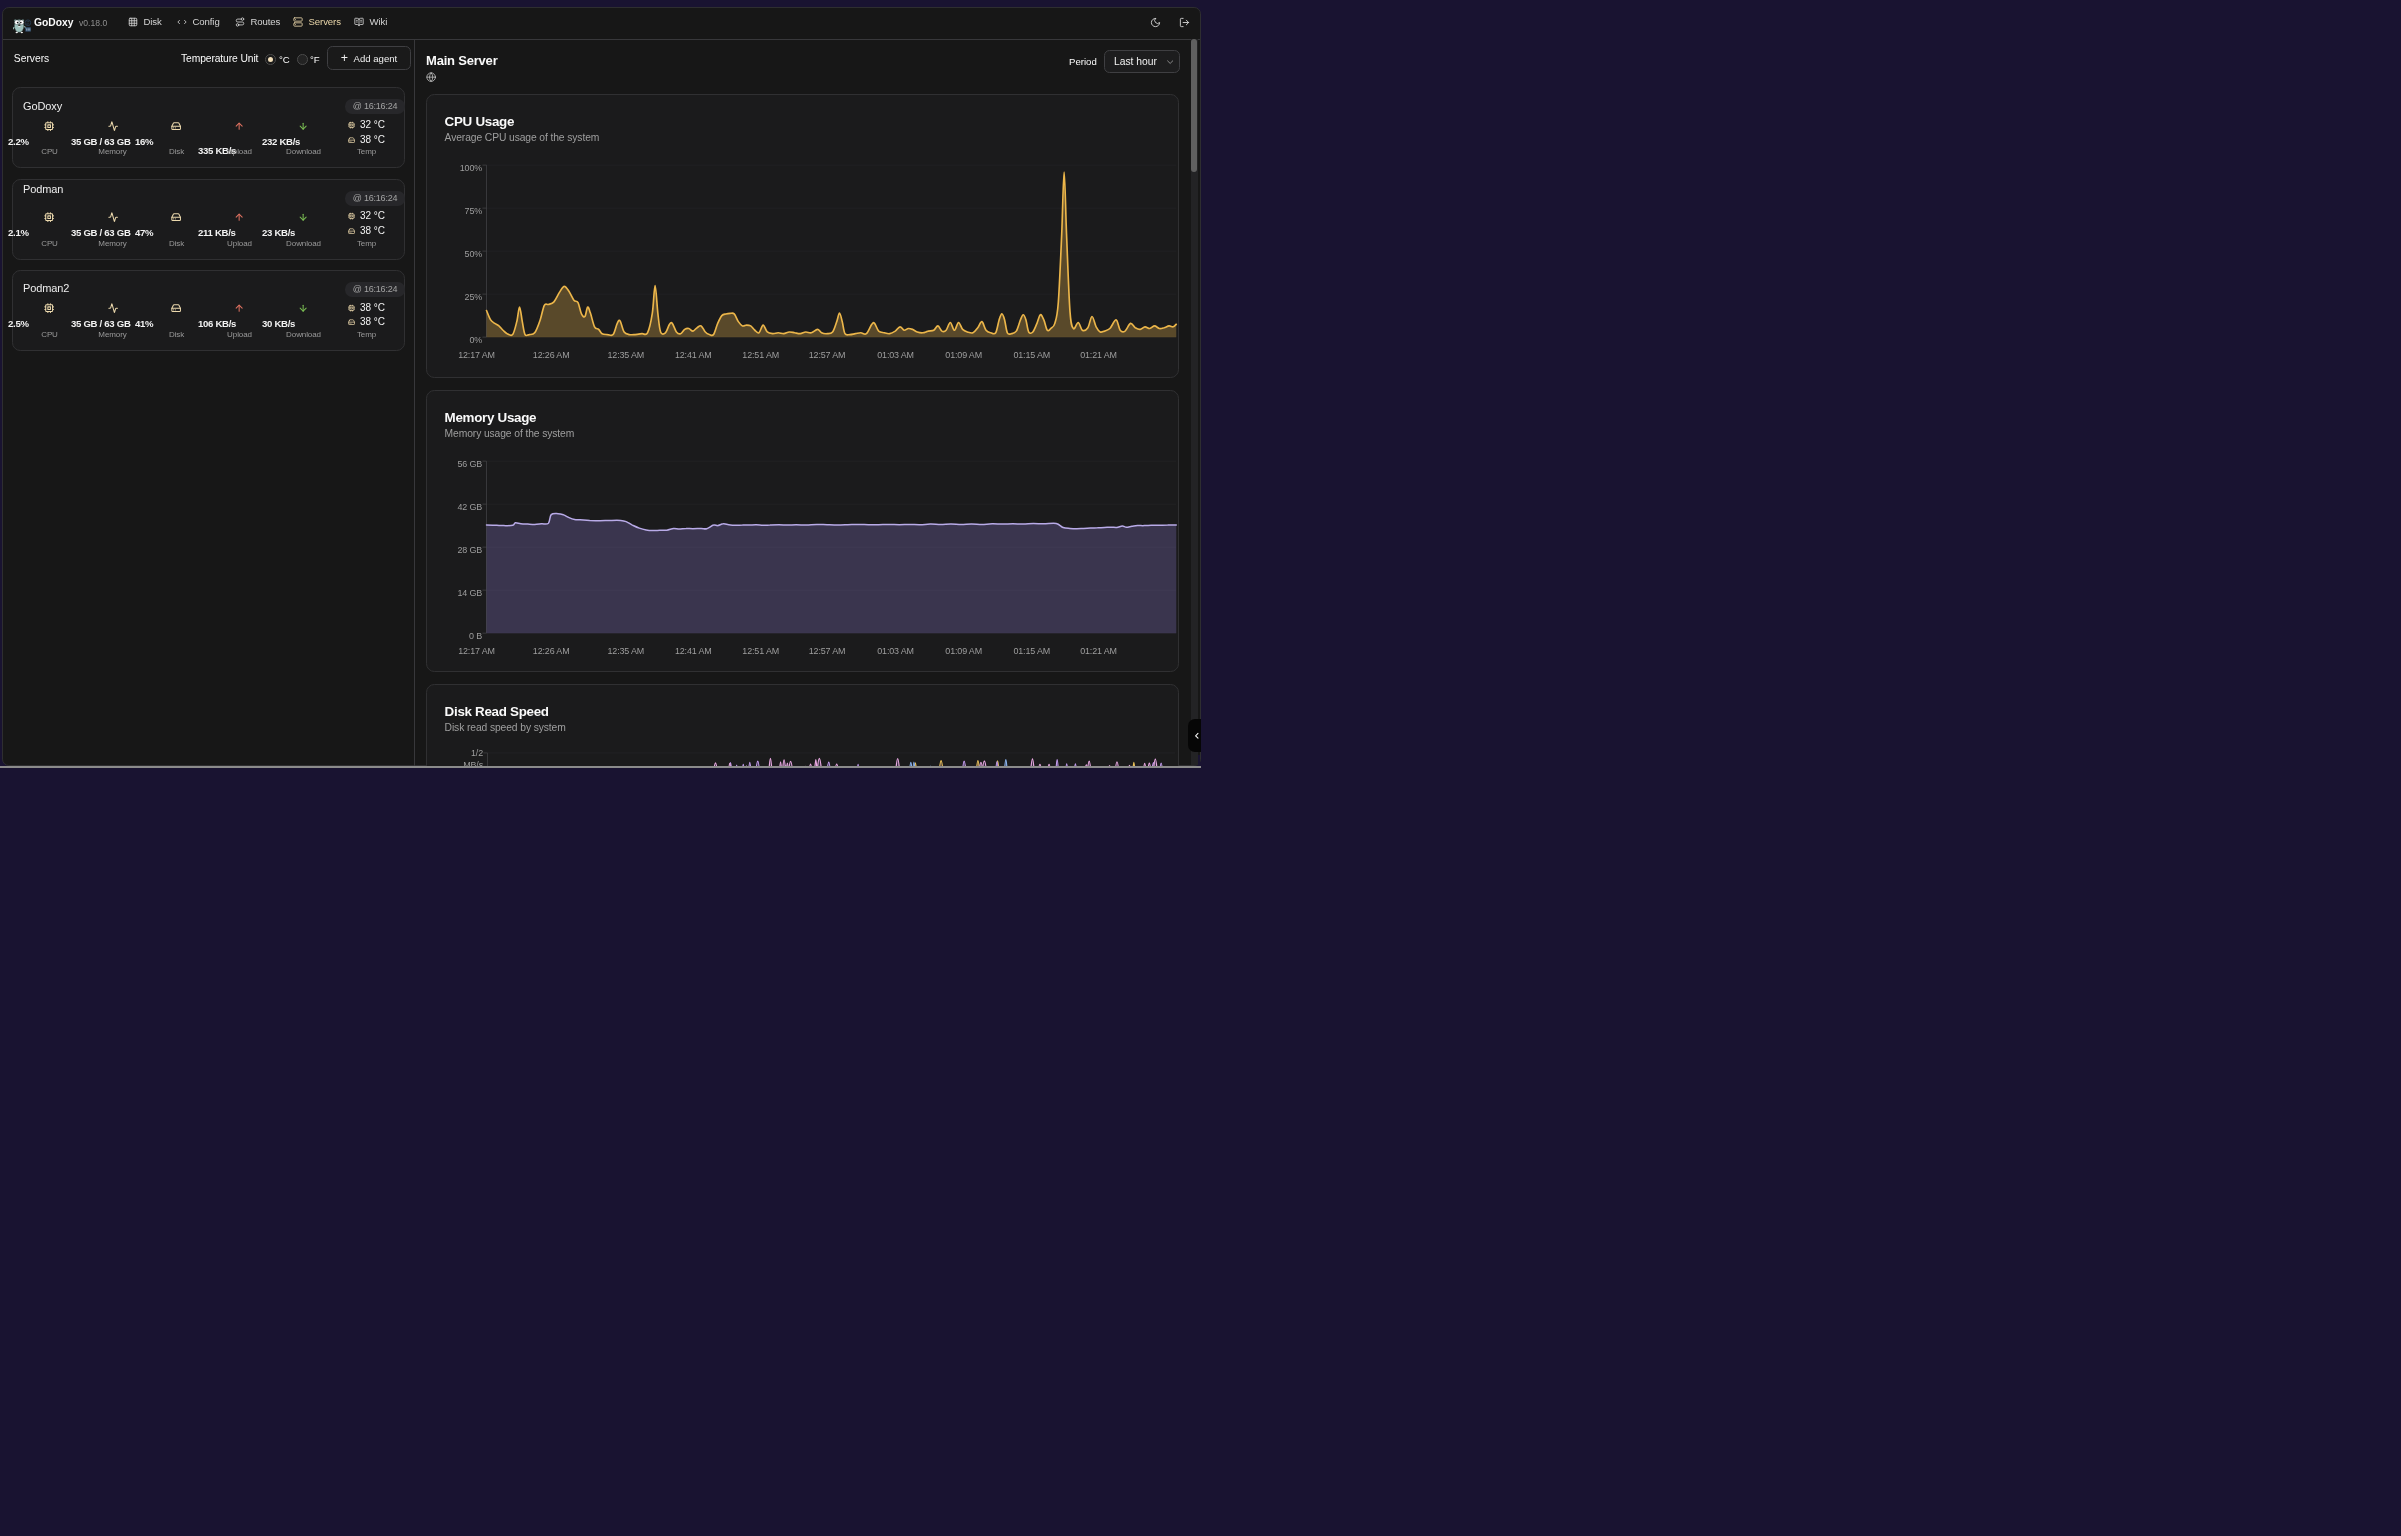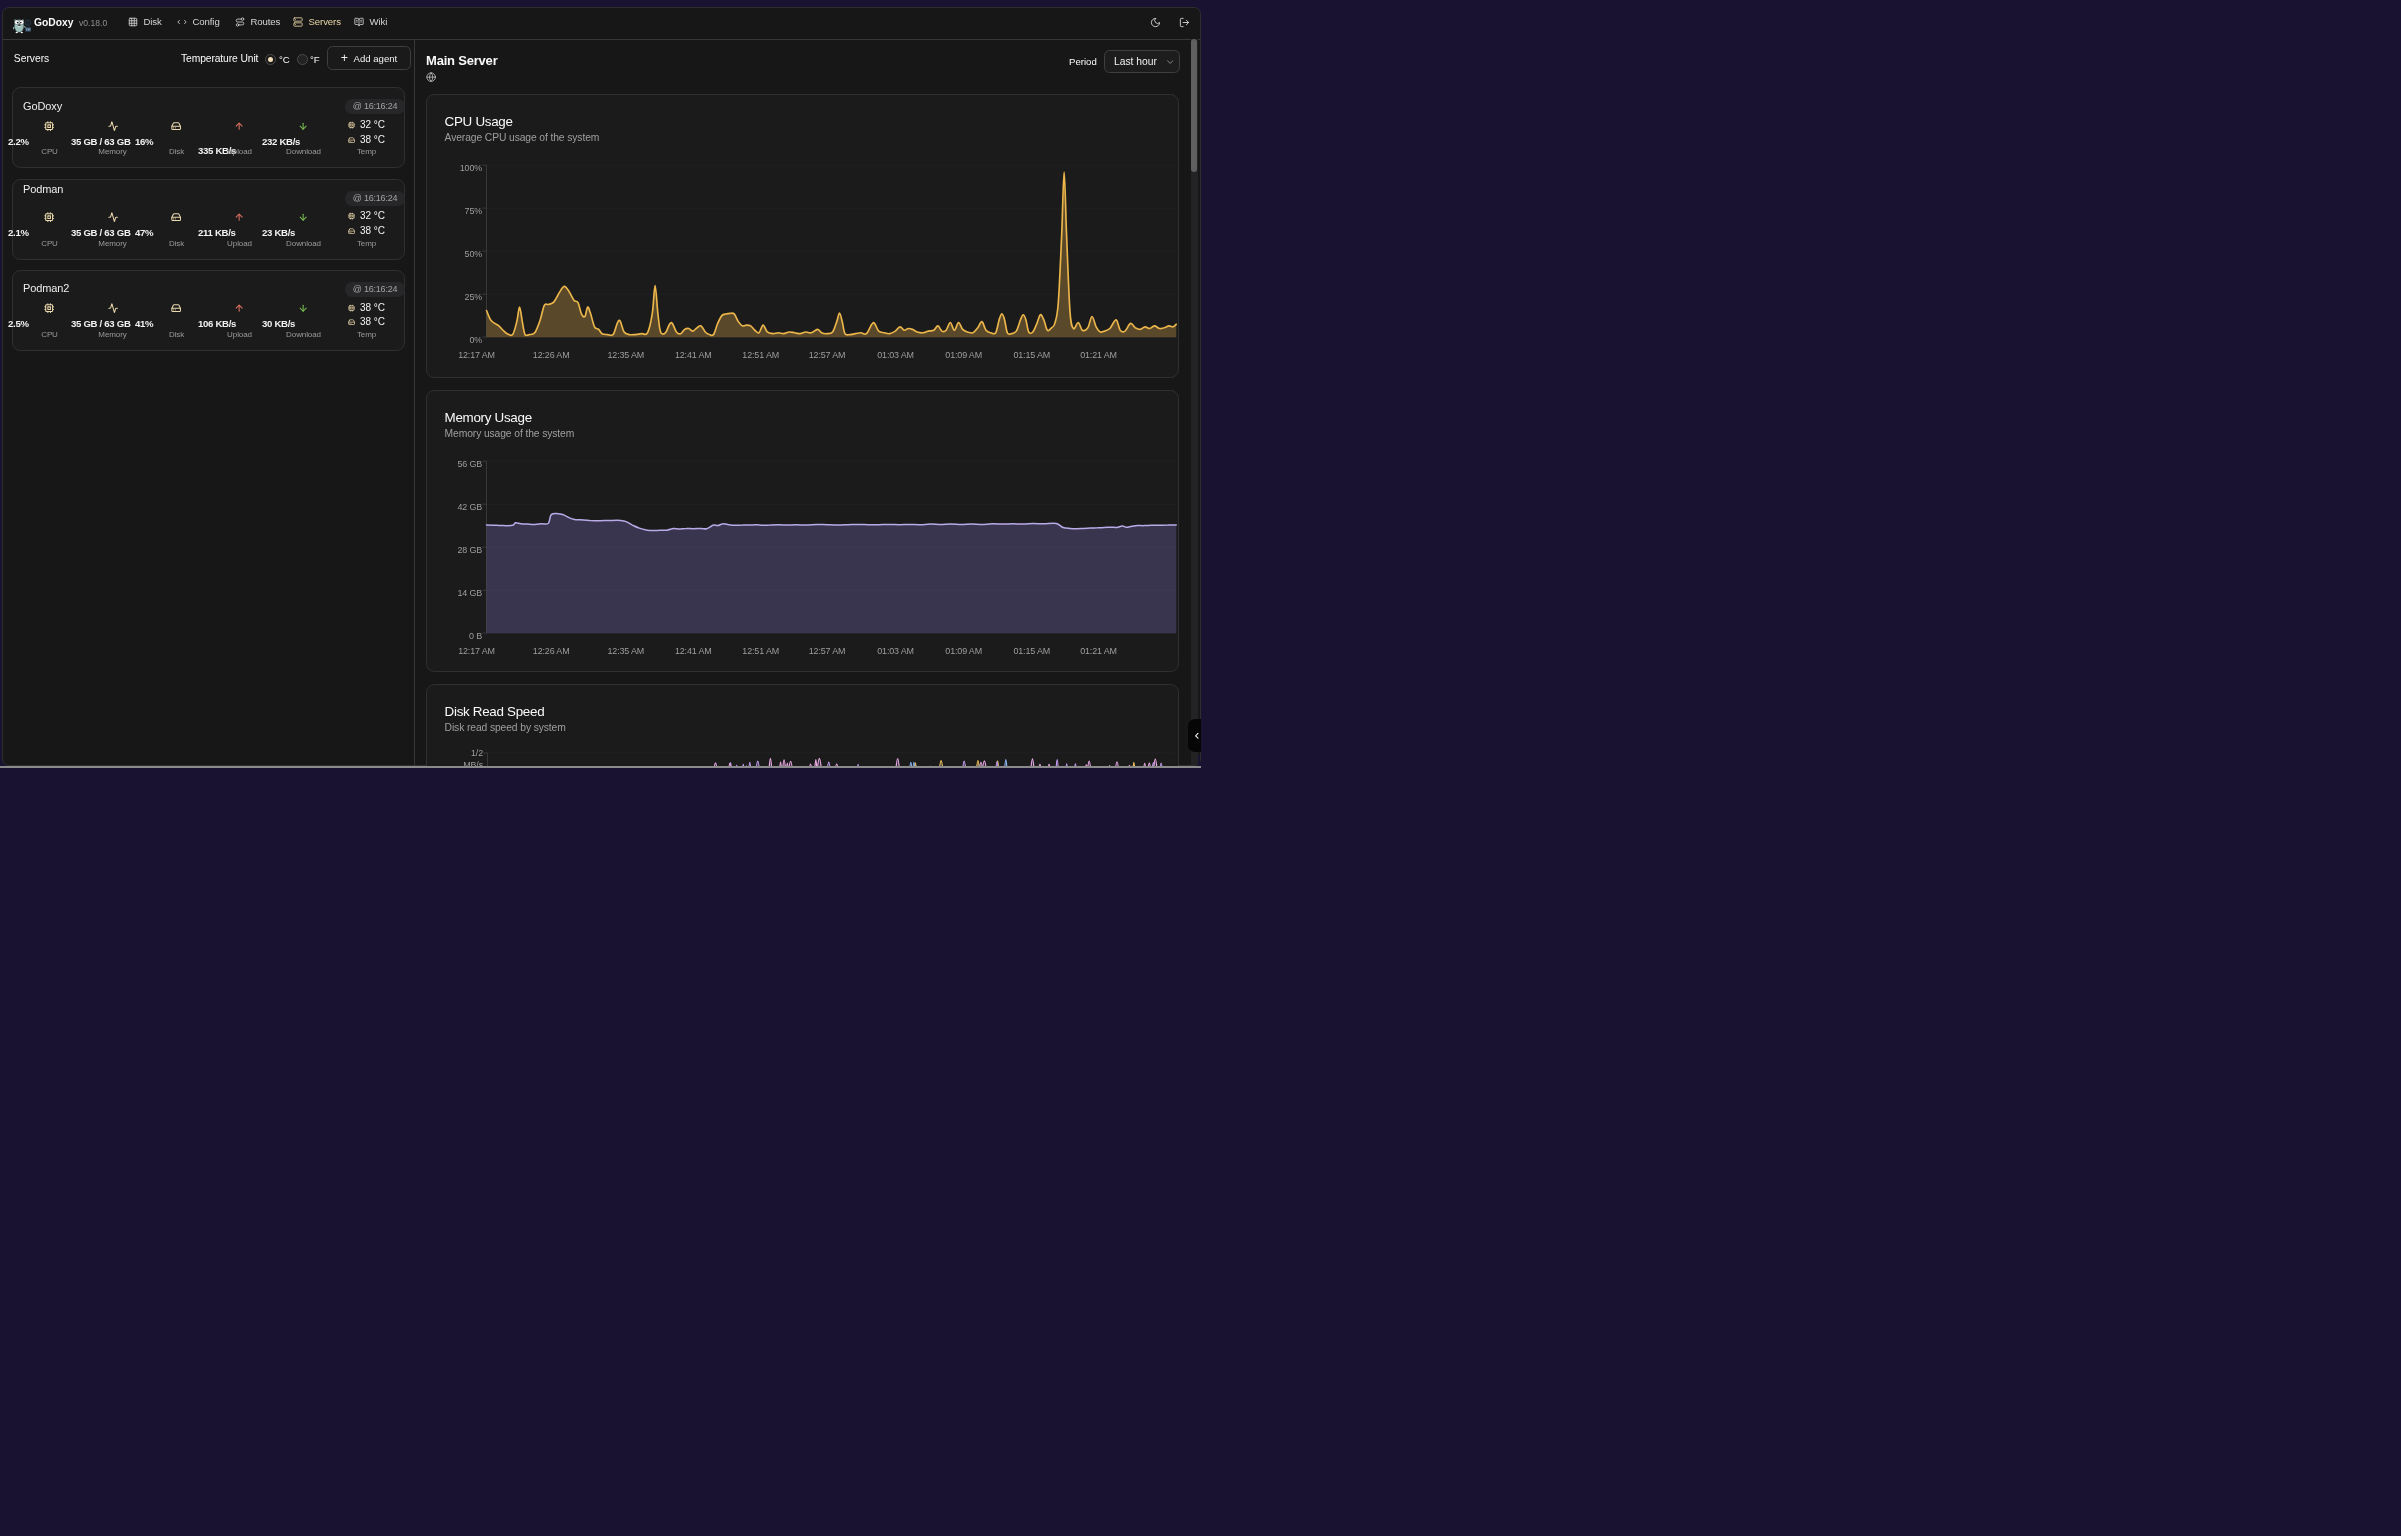--- a/index.html
+++ b/index.html
@@ -19,21 +19,21 @@
 .pill { position:absolute; left:345px; width:60px; background:#27272a; color:#a3a3a3; font-size:9px;
   border-radius:7.2px; height:14.5px; line-height:14.5px; text-align:center; letter-spacing:-0.2px; }
 .sic { position:absolute; }
 .sv { position:absolute; width:83px; font-size:9.6px; font-weight:700; color:#f2f2f2;
   letter-spacing:-0.3px; line-height:9.6px; white-space:nowrap; }
 .sl { position:absolute; width:83px; text-align:center; font-size:8px; color:#9a9a9a;
   letter-spacing:-0.1px; line-height:8.3px; }
 .trow { position:absolute; width:37px; display:flex; align-items:center; gap:4.8px; color:#f2f2f2;
   font-size:10px; line-height:10.3px; white-space:nowrap; }
 .card { position:absolute; left:426px; width:753px; background:#1b1b1c; border:0.7px solid #303032; border-radius:8.3px; }
-.ctitle { position:absolute; left:17.6px; top:19px; font-size:13.4px; line-height:15px; font-weight:400; color:#fafafa; letter-spacing:-0.3px; }
+.ctitle { position:absolute; left:17.6px; top:19px; font-size:13.4px; line-height:15px; font-weight:700; color:#fafafa; letter-spacing:-0.3px; }
 .csub { position:absolute; left:17.6px; top:37px; font-size:10.3px; line-height:11px; color:#9f9f9f; letter-spacing:-0.1px; }
 .axt { font-size:13px; fill:#9e9e9e; font-family:"Liberation Sans", sans-serif; letter-spacing:-0.2px; }
 .mtitle { position:absolute; left:426px; top:54px; font-size:13px; line-height:13px; font-weight:700; color:#fafafa; letter-spacing:-0.2px; }
 .period { position:absolute; top:56px; left:1069px; font-size:9.6px; color:#fafafa; }
 .select { position:absolute; left:1104px; top:50px; width:76px; height:23px; border:0.7px solid #3f3f42;
   border-radius:5.5px; background:#1d1d1e; color:#f0f0f0; font-size:10.3px; display:flex; align-items:center;
   padding-left:9px; gap:6.2px; }
 .btn { position:absolute; left:327px; top:46px; width:84px; height:24.4px; border:0.7px solid #3f3f42;
   border-radius:5.5px; background:#1a1a1a; color:#f0f0f0; font-size:9.6px;
   display:flex; align-items:center; justify-content:center; gap:5.5px; }

